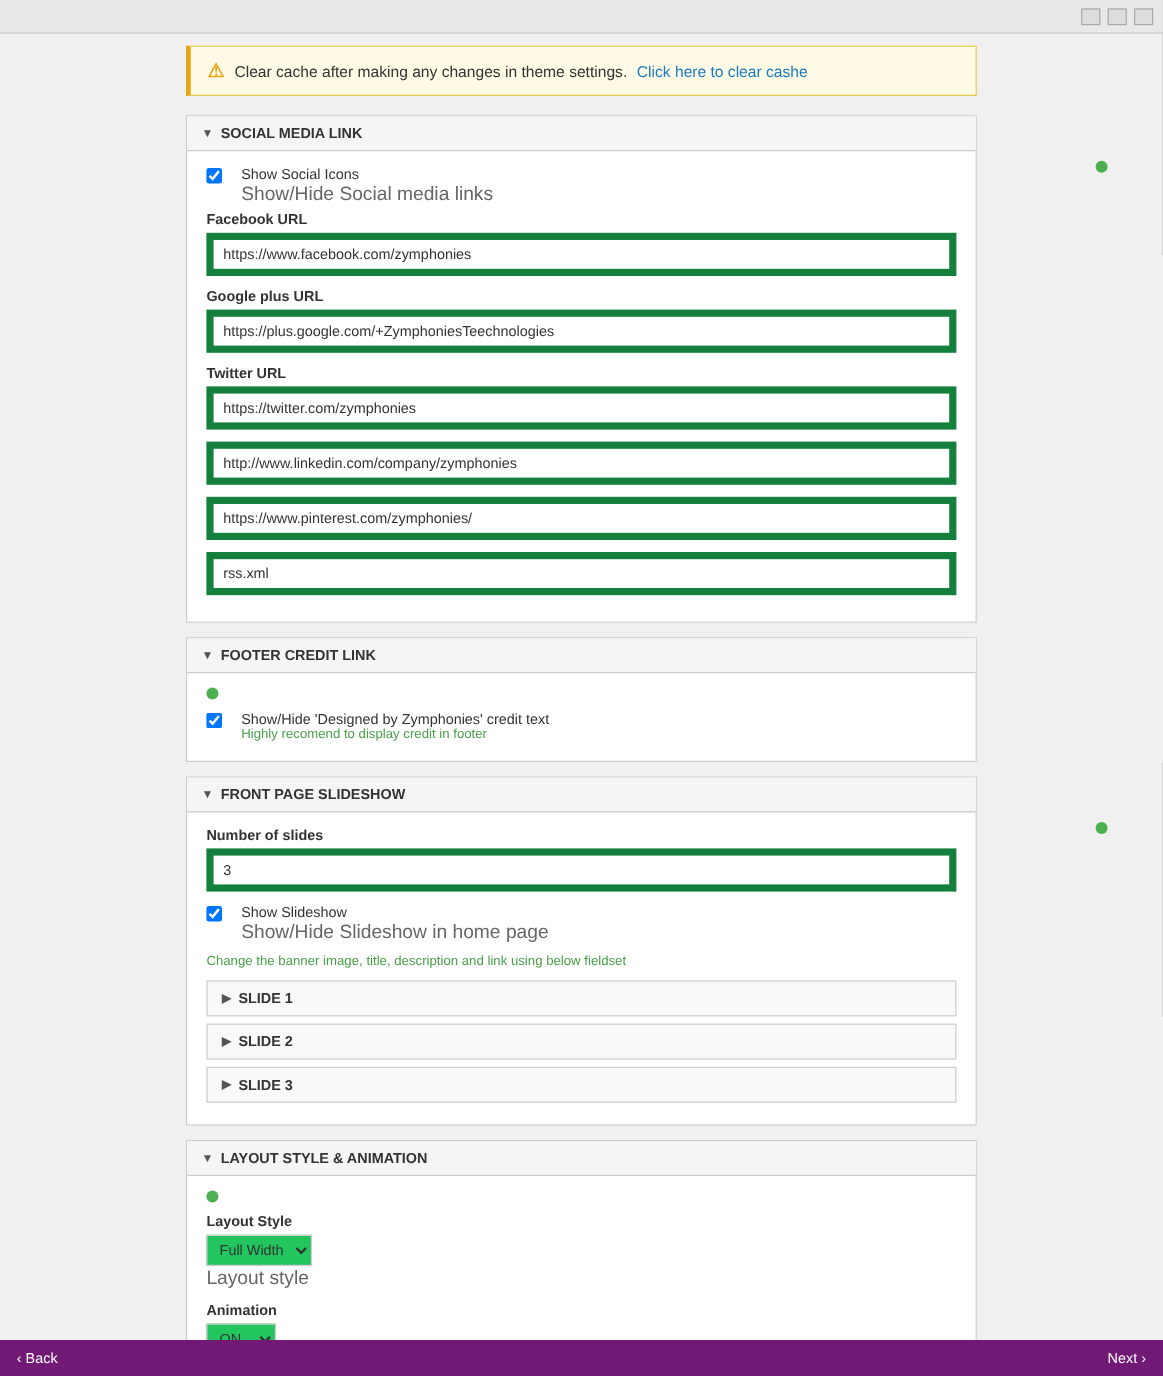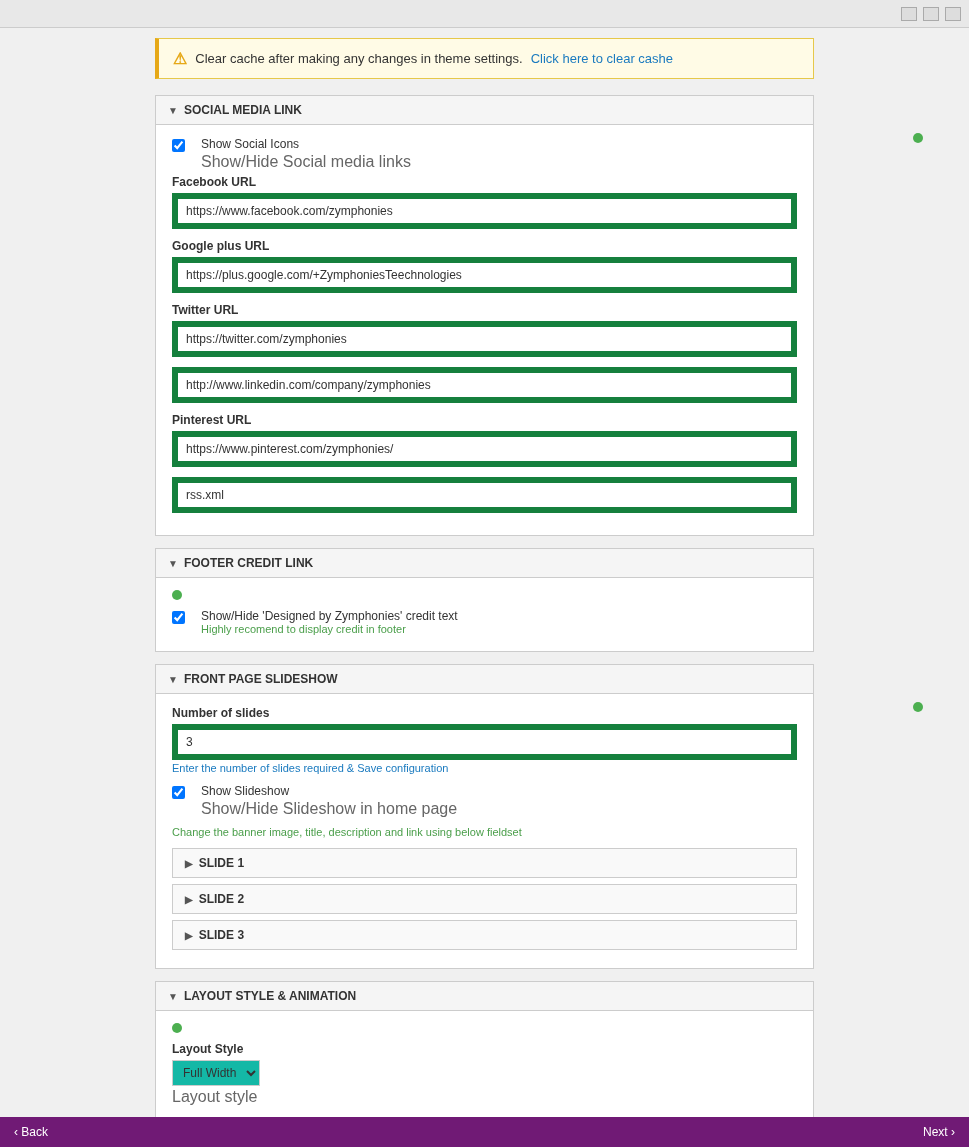--- a/index.html
+++ b/index.html
@@ -169,21 +169,21 @@
     }
     .slide-arrow {
       font-size: 10px;
       color: #555;
     }
 
     
     select {
       padding: 4px 6px;
       border: 1px solid #ccc;
-      background: #14b8a6;
+      background: #22c55e;
       font-size: 12px;
       color: #333;
       cursor: pointer;
     }
 
     
     .bottom-nav {
       position: fixed;
       bottom: 0;
       width: 969px;
@@ -263,21 +263,20 @@
         <div class="field-group">
           <label class="field-label">Twitter URL</label>
           <input type="text" value="https://twitter.com/zymphonies" style="">
         </div>
 
         <div class="field-group">
           <input type="text" value="http://www.linkedin.com/company/zymphonies" style="">
         </div>
 
         <div class="field-group">
-          <label class="field-label">Pinterest URL</label>
           <input type="text" value="https://www.pinterest.com/zymphonies/" style="">
         </div>
 
         <div class="field-group">
           <input type="text" value="rss.xml" style="">
         </div>
 
       </div>
     </div>
 
@@ -303,21 +302,20 @@
         <span class="arrow">▼</span>
         <span>FRONT PAGE SLIDESHOW</span>
       </div>
       <div class="section-body">
 
         <div class="abs-green-dot" style="top: 8px; right: -110px;"></div>
 
         <div class="field-group">
           <label class="field-label">Number of slides</label>
           <input type="text" value="3" style="">
-          <div class="field-hint-blue">Enter the number of slides required &amp; Save configuration</div>
         </div>
 
         <div class="checkbox-row">
           <input type="checkbox" checked="" style="">
           <div>
             <div class="checkbox-label">Show Slideshow</div>
             <div class="field-hint">Show/Hide Slideshow in home page</div>
           </div>
         </div>
 

